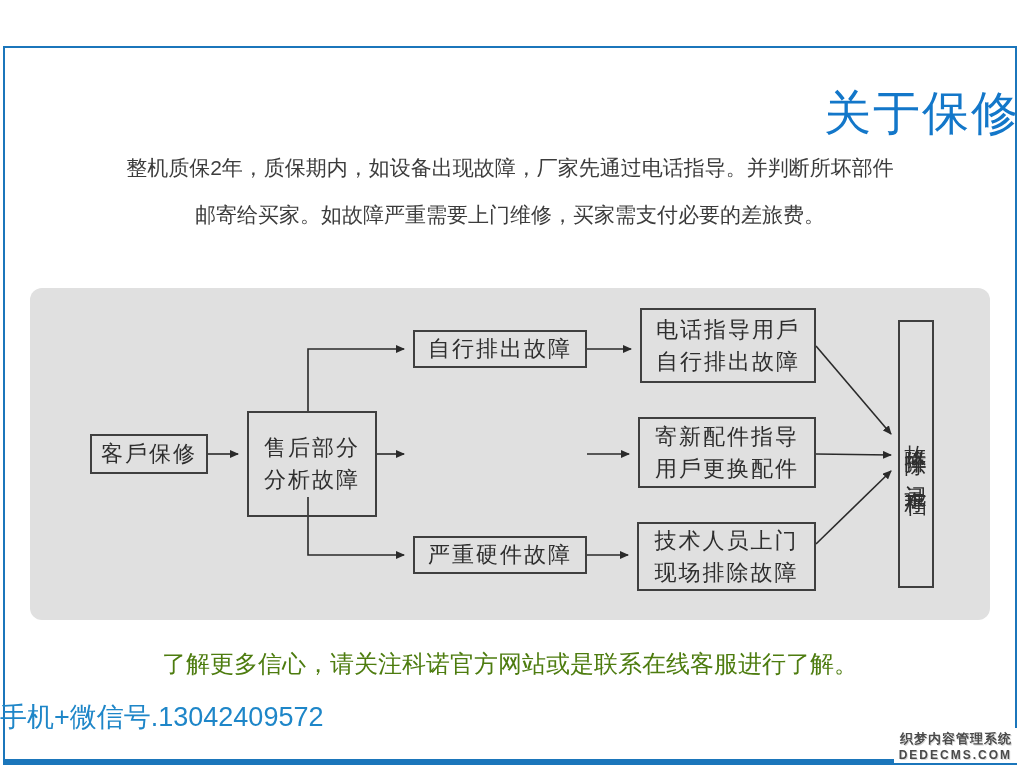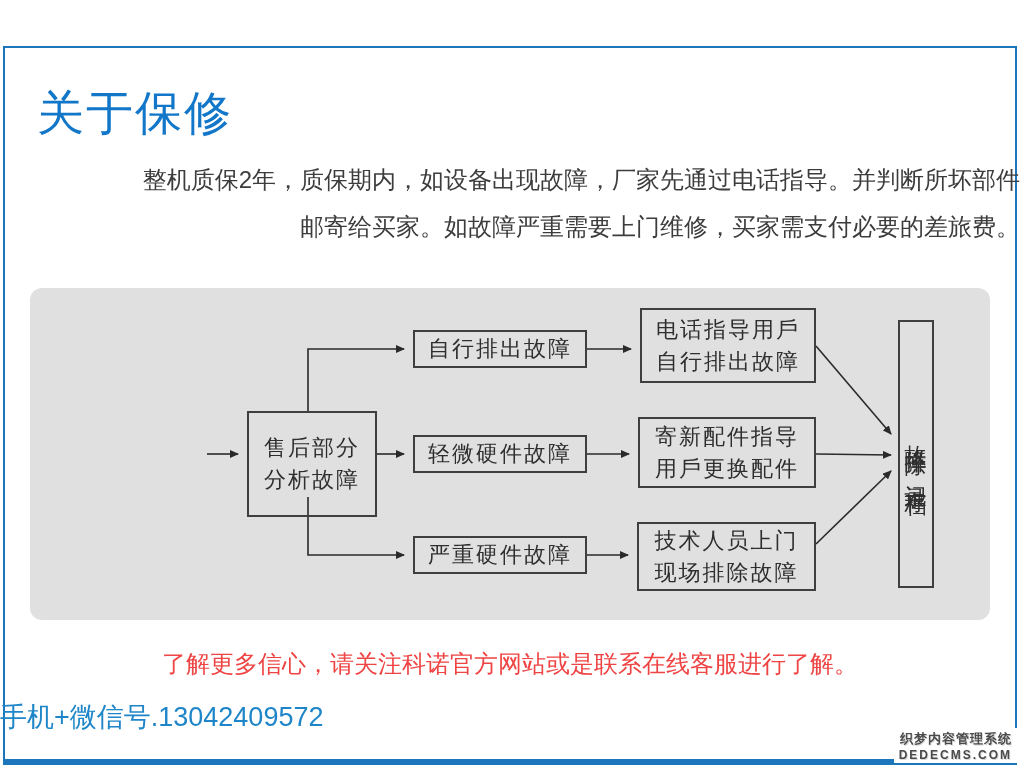--- a/index.html
+++ b/index.html
@@ -13,32 +13,32 @@
   }
   .frame {
     position: absolute;
     left: 3px; top: 46px; right: 3px; bottom: 0;
     border: 2px solid #1b76bb;
     border-bottom-width: 6px;
   }
   .page-title {
     position: absolute;
     left: 0; top: 82px; width: 100%;
-    text-align: left;
+    text-align: right;
     font-size: 47px;
     font-weight: 500;
     color: #1377c9;
     letter-spacing: 2px;
     padding-left: 37px;
   }
   .intro {
     position: absolute;
-    left: 0; top: 156px; width: 100%;
-    text-align: right;
-    font-size: 24px;
+    left: 0; top: 144px; width: 100%;
+    text-align: center;
+    font-size: 21px;
     line-height: 47px;
     color: #3c3c3c;
   }
   .panel {
     position: absolute;
     left: 30px; top: 288px;
     width: 960px; height: 332px;
     background: #e0e0e0;
     border-radius: 12px;
   }
@@ -61,21 +61,21 @@
     text-orientation: upright;
     line-height: 35px;
     letter-spacing: 3px;
     white-space: pre;
   }
   .footer-note {
     position: absolute;
     left: 0; top: 648px; width: 100%;
     text-align: center;
     font-size: 24px;
-    color: #ef4444;
+    color: #4d7c0f;
   }
   .contact {
     position: absolute;
     left: 0; top: 699px; width: 100%;
     text-align: left;
     font-size: 27px;
     color: #1e86c8;
   }
   .watermark {
     position: absolute;
@@ -116,33 +116,33 @@
       <path d="M278,209 L278,267 L374,267" marker-end="url(#arw)"></path>
       <path d="M557,61 L601,61" marker-end="url(#arw)"></path>
       <path d="M557,166 L599,166" marker-end="url(#arw)"></path>
       <path d="M557,267 L598,267" marker-end="url(#arw)"></path>
       <path d="M786,58 L861,146" marker-end="url(#arw)"></path>
       <path d="M786,166 L861,167" marker-end="url(#arw)"></path>
       <path d="M786,256 L861,183" marker-end="url(#arw)"></path>
     </g>
   </svg>
 
+  <div class="fbox" style="left:60px; top:146px; width:118px; height:40px;">
+    <span>客戶保修</span>
+  </div>
 
   <div class="fbox" style="left:217px; top:123px; width:130px; height:106px;">
     <span>售后部分</span>
     <span>分析故障</span>
   </div>
 
   <div class="fbox" style="left:383px; top:42px; width:174px; height:38px;">
     <span>自行排出故障</span>
   </div>
 
-  <div class="fbox" style="left:383px; top:147px; width:174px; height:38px;">
-    <span>轻微硬件故障</span>
-  </div>
 
   <div class="fbox" style="left:610px; top:20px; width:176px; height:75px;">
     <span>电话指导用戶</span>
     <span>自行排出故障</span>
   </div>
 
   <div class="fbox" style="left:383px; top:248px; width:174px; height:38px;">
     <span>严重硬件故障</span>
   </div>
 

